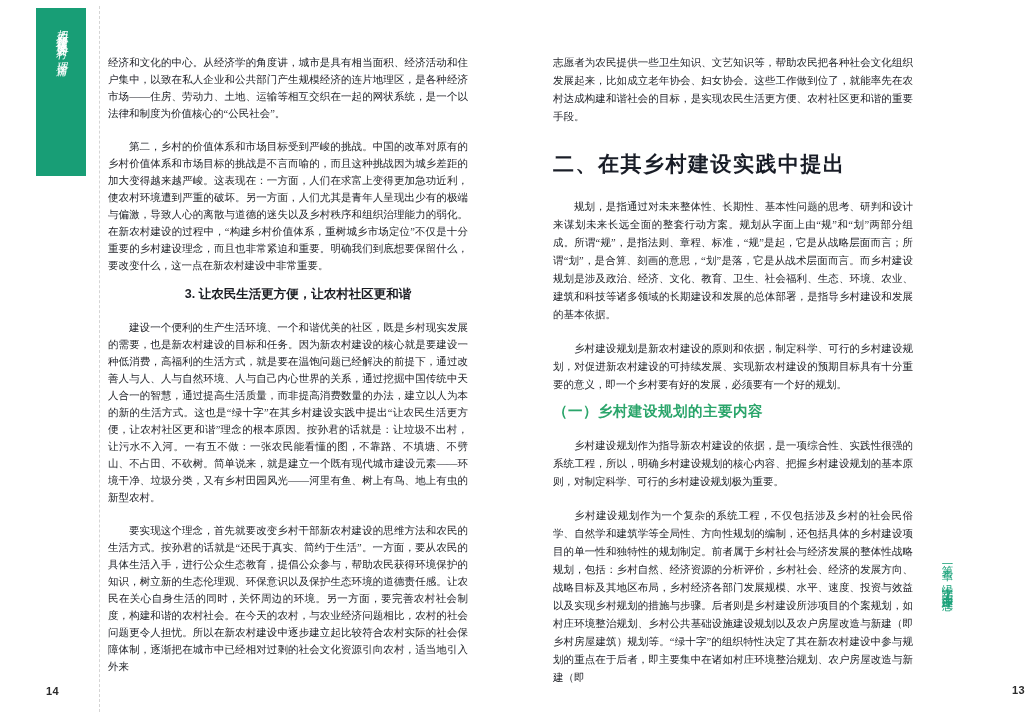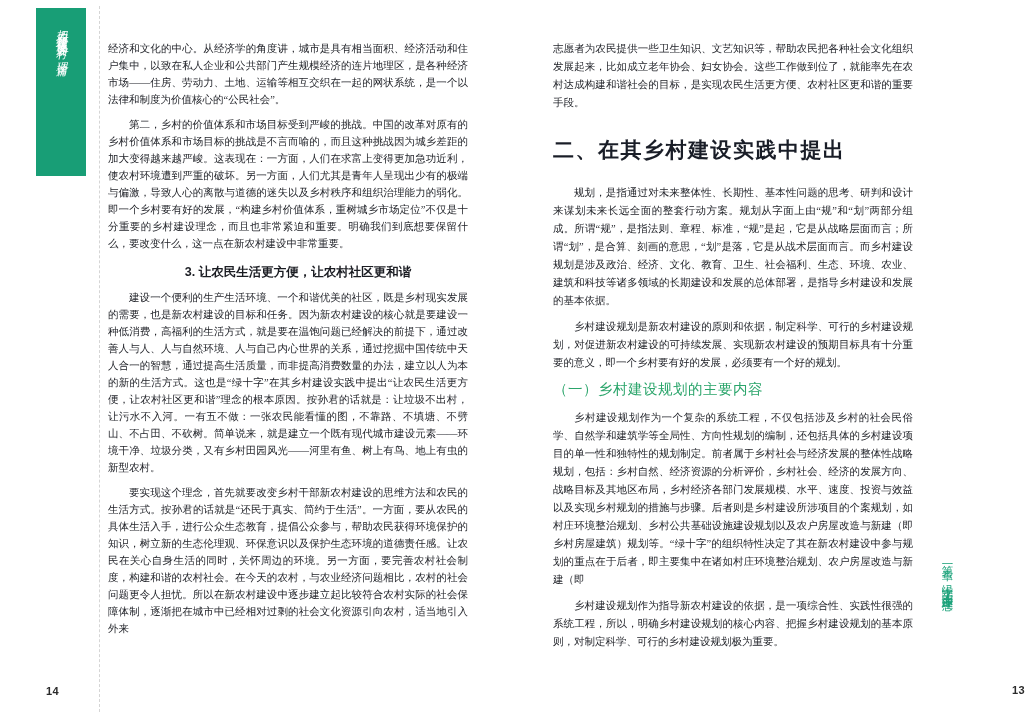--- a/index.html
+++ b/index.html
@@ -22,37 +22,37 @@
   
   .dashline{
     position:absolute;left:99px;top:6px;height:706px;width:0;
     border-left:1px dashed #c8c8c8;opacity:.75;
   }
   
   .col{position:absolute;top:38px;width:360px;text-align:justify;}
   .col-left{left:108px;}
   .col-right{left:553px;}
   .col p{
-    margin:2px 0 8px 0;font-size:10.5px;line-height:17px;text-indent:2em;
+    margin:16px 0 8px 0;font-size:10.5px;line-height:17px;text-indent:2em;
     text-align:justify;color:#23252b;
   }
   .col-right p{line-height:18px;font-family:Liberation Serif, serif;}
   .col p.noindent{text-indent:0;}
   
   .h-sub-black{
     margin:12px 0 8px 0;font-size:12.5px;font-weight:bold;color:#1a1c22;
     font-family:"Liberation Sans","DejaVu Sans",sans-serif;text-indent:1.6em;text-align:center;
   }
   .h-main{
     margin:24px 0 20px 0;font-size:21px;font-weight:bold;color:#191d27;
     font-family:"Liberation Serif","DejaVu Serif",serif;letter-spacing:1.5px;
     text-align:left;line-height:28px;
   }
   .h-green{
-    margin:1px 0 10px 0;font-size:14.5px;font-weight:normal;color:#2ba56b;
+    margin:1px 0 10px 0;font-size:14.5px;font-weight:bold;color:#2ba56b;
     font-family:"Liberation Sans","DejaVu Sans",sans-serif;text-align:left;letter-spacing:.5px;
   }
   
   .chapter-margin{
     position:absolute;left:941px;top:556px;height:130px;
     display:flex;flex-direction:column;align-items:center;
   }
   .chapter-margin .vtext{
     writing-mode:vertical-rl;color:#18a078;font-size:11.5px;letter-spacing:2px;line-height:1;
     font-family:"Liberation Sans","DejaVu Sans",sans-serif;
@@ -73,36 +73,36 @@
 
   <div class="greenbar">
     <span class="vtext motto">把农村建设得更像农村</span>
     <span class="vtext section">理论篇</span>
   </div>
 
   <div class="dashline"></div>
 
   <div class="col col-left">
     <p class="noindent">经济和文化的中心。从经济学的角度讲，城市是具有相当面积、经济活动和住户集中，以致在私人企业和公共部门产生规模经济的连片地理区，是各种经济市场——住房、劳动力、土地、运输等相互交织在一起的网状系统，是一个以法律和制度为价值核心的“公民社会”。</p>
-    <p>第二，乡村的价值体系和市场目标受到严峻的挑战。中国的改革对原有的乡村价值体系和市场目标的挑战是不言而喻的，而且这种挑战因为城乡差距的加大变得越来越严峻。这表现在：一方面，人们在求富上变得更加急功近利，使农村环境遭到严重的破坏。另一方面，人们尤其是青年人呈现出少有的极端与偏激，导致人心的离散与道德的迷失以及乡村秩序和组织治理能力的弱化。即一个乡村要有好的发展，“构建乡村价值体系，重树城乡市场定位”不仅是十分重要的乡村建设理念，而且也非常紧迫和重要。明确我们到底想要保留什么，要改变什么，这一点在新农村建设中非常重要。</p>
+    <p>第二，乡村的价值体系和市场目标受到严峻的挑战。中国的改革对原有的乡村价值体系和市场目标的挑战是不言而喻的，而且这种挑战因为城乡差距的加大变得越来越严峻。这表现在：一方面，人们在求富上变得更加急功近利，使农村环境遭到严重的破坏。另一方面，人们尤其是青年人呈现出少有的极端与偏激，导致人心的离散与道德的迷失以及乡村秩序和组织治理能力的弱化。在新农村建设的过程中，“构建乡村价值体系，重树城乡市场定位”不仅是十分重要的乡村建设理念，而且也非常紧迫和重要。明确我们到底想要保留什么，要改变什么，这一点在新农村建设中非常重要。</p>
     <h4 class="h-sub-black">3. 让农民生活更方便，让农村社区更和谐</h4>
     <p>建设一个便利的生产生活环境、一个和谐优美的社区，既是乡村现实发展的需要，也是新农村建设的目标和任务。因为新农村建设的核心就是要建设一种低消费，高福利的生活方式，就是要在温饱问题已经解决的前提下，通过改善人与人、人与自然环境、人与自己内心世界的关系，通过挖掘中国传统中天人合一的智慧，通过提高生活质量，而非提高消费数量的办法，建立以人为本的新的生活方式。这也是“绿十字”在其乡村建设实践中提出“让农民生活更方便，让农村社区更和谐”理念的根本原因。按孙君的话就是：让垃圾不出村，让污水不入河。一有五不做：一张农民能看懂的图，不靠路、不填塘、不劈山、不占田、不砍树。简单说来，就是建立一个既有现代城市建设元素——环境干净、垃圾分类，又有乡村田园风光——河里有鱼、树上有鸟、地上有虫的新型农村。</p>
     <p>要实现这个理念，首先就要改变乡村干部新农村建设的思维方法和农民的生活方式。按孙君的话就是“还民于真实、简约于生活”。一方面，要从农民的具体生活入手，进行公众生态教育，提倡公众参与，帮助农民获得环境保护的知识，树立新的生态伦理观、环保意识以及保护生态环境的道德责任感。让农民在关心自身生活的同时，关怀周边的环境。另一方面，要完善农村社会制度，构建和谐的农村社会。在今天的农村，与农业经济问题相比，农村的社会问题更令人担忧。所以在新农村建设中逐步建立起比较符合农村实际的社会保障体制，逐渐把在城市中已经相对过剩的社会文化资源引向农村，适当地引入外来</p>
   </div>
 
   <div class="pagenum pn-left">14</div>
 
   <div class="col col-right">
     <p class="noindent">志愿者为农民提供一些卫生知识、文艺知识等，帮助农民把各种社会文化组织发展起来，比如成立老年协会、妇女协会。这些工作做到位了，就能率先在农村达成构建和谐社会的目标，是实现农民生活更方便、农村社区更和谐的重要手段。</p>
     <h2 class="h-main">二、在其乡村建设实践中提出</h2>
     <p>规划，是指通过对未来整体性、长期性、基本性问题的思考、研判和设计来谋划未来长远全面的整套行动方案。规划从字面上由“规”和“划”两部分组成。所谓“规”，是指法则、章程、标准，“规”是起，它是从战略层面而言；所谓“划”，是合算、刻画的意思，“划”是落，它是从战术层面而言。而乡村建设规划是涉及政治、经济、文化、教育、卫生、社会福利、生态、环境、农业、建筑和科技等诸多领域的长期建设和发展的总体部署，是指导乡村建设和发展的基本依据。</p>
     <p>乡村建设规划是新农村建设的原则和依据，制定科学、可行的乡村建设规划，对促进新农村建设的可持续发展、实现新农村建设的预期目标具有十分重要的意义，即一个乡村要有好的发展，必须要有一个好的规划。</p>
     <h3 class="h-green">（一）乡村建设规划的主要内容</h3>
+    <p>乡村建设规划作为指导新农村建设的依据，是一项综合性、实践性很强的系统工程，所以，明确乡村建设规划的核心内容、把握乡村建设规划的基本原则，对制定科学、可行的乡村建设规划极为重要。</p>
     <p>乡村建设规划作为一个复杂的系统工程，不仅包括涉及乡村的社会民俗学、自然学和建筑学等全局性、方向性规划的编制，还包括具体的乡村建设项目的单一性和独特性的规划制定。前者属于乡村社会与经济发展的整体性战略规划，包括：乡村自然、经济资源的分析评价，乡村社会、经济的发展方向、战略目标及其地区布局，乡村经济各部门发展规模、水平、速度、投资与效益以及实现乡村规划的措施与步骤。后者则是乡村建设所涉项目的个案规划，如村庄环境整治规划、乡村公共基础设施建设规划以及农户房屋改造与新建（即乡村房屋建筑）规划等。“绿十字”的组织特性决定了其在新农村建设中参与规划的重点在于后者，即主要集中在诸如村庄环境整治规划、农户房屋改造与新建（即</p>
-    <p>乡村建设规划作为指导新农村建设的依据，是一项综合性、实践性很强的系统工程，所以，明确乡村建设规划的核心内容、把握乡村建设规划的基本原则，对制定科学、可行的乡村建设规划极为重要。</p>
   </div>
 
   <div class="chapter-margin">
     <span class="vtext cnum">第一章</span>
     <span class="vtext ctitle">「绿十字」的乡建理念</span>
   </div>
 
   <div class="pagenum pn-right">13</div>
 
 </div>

